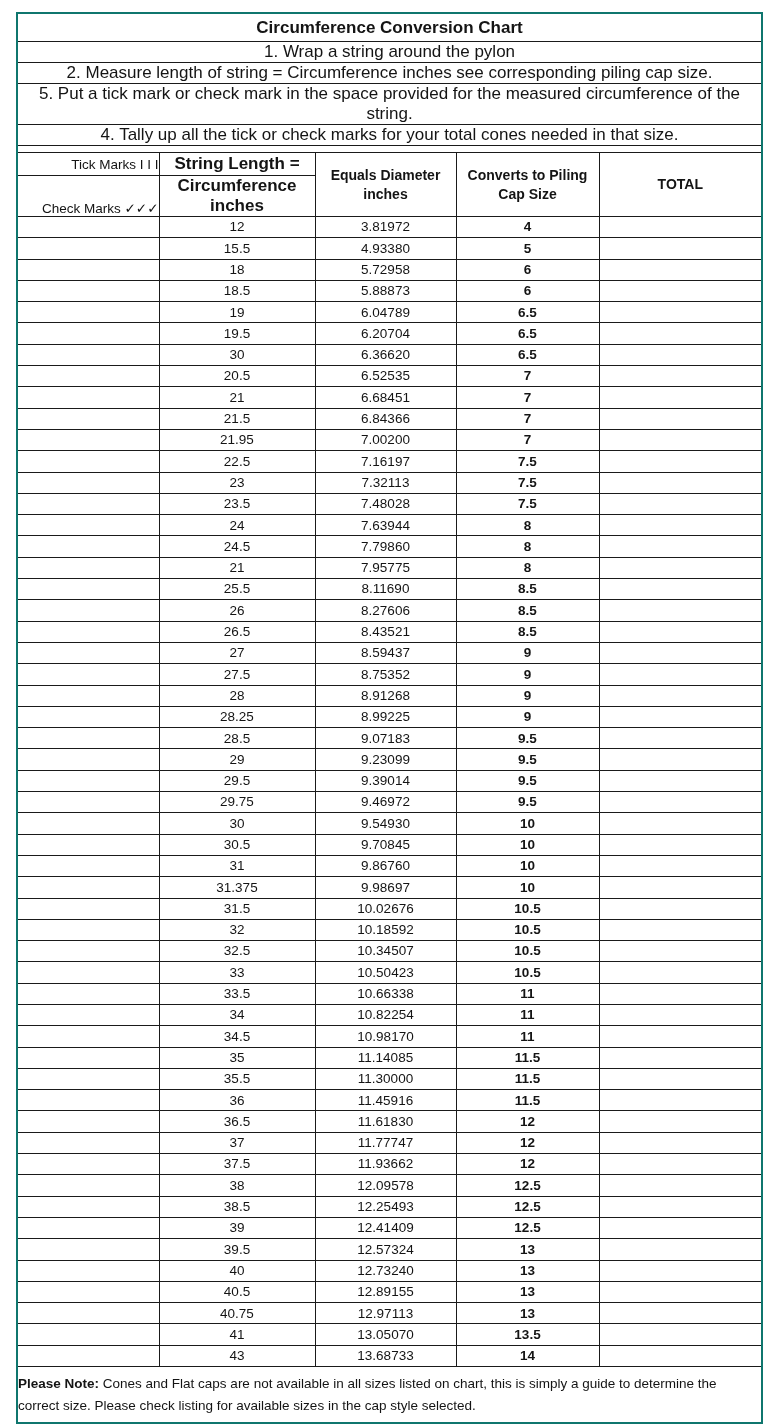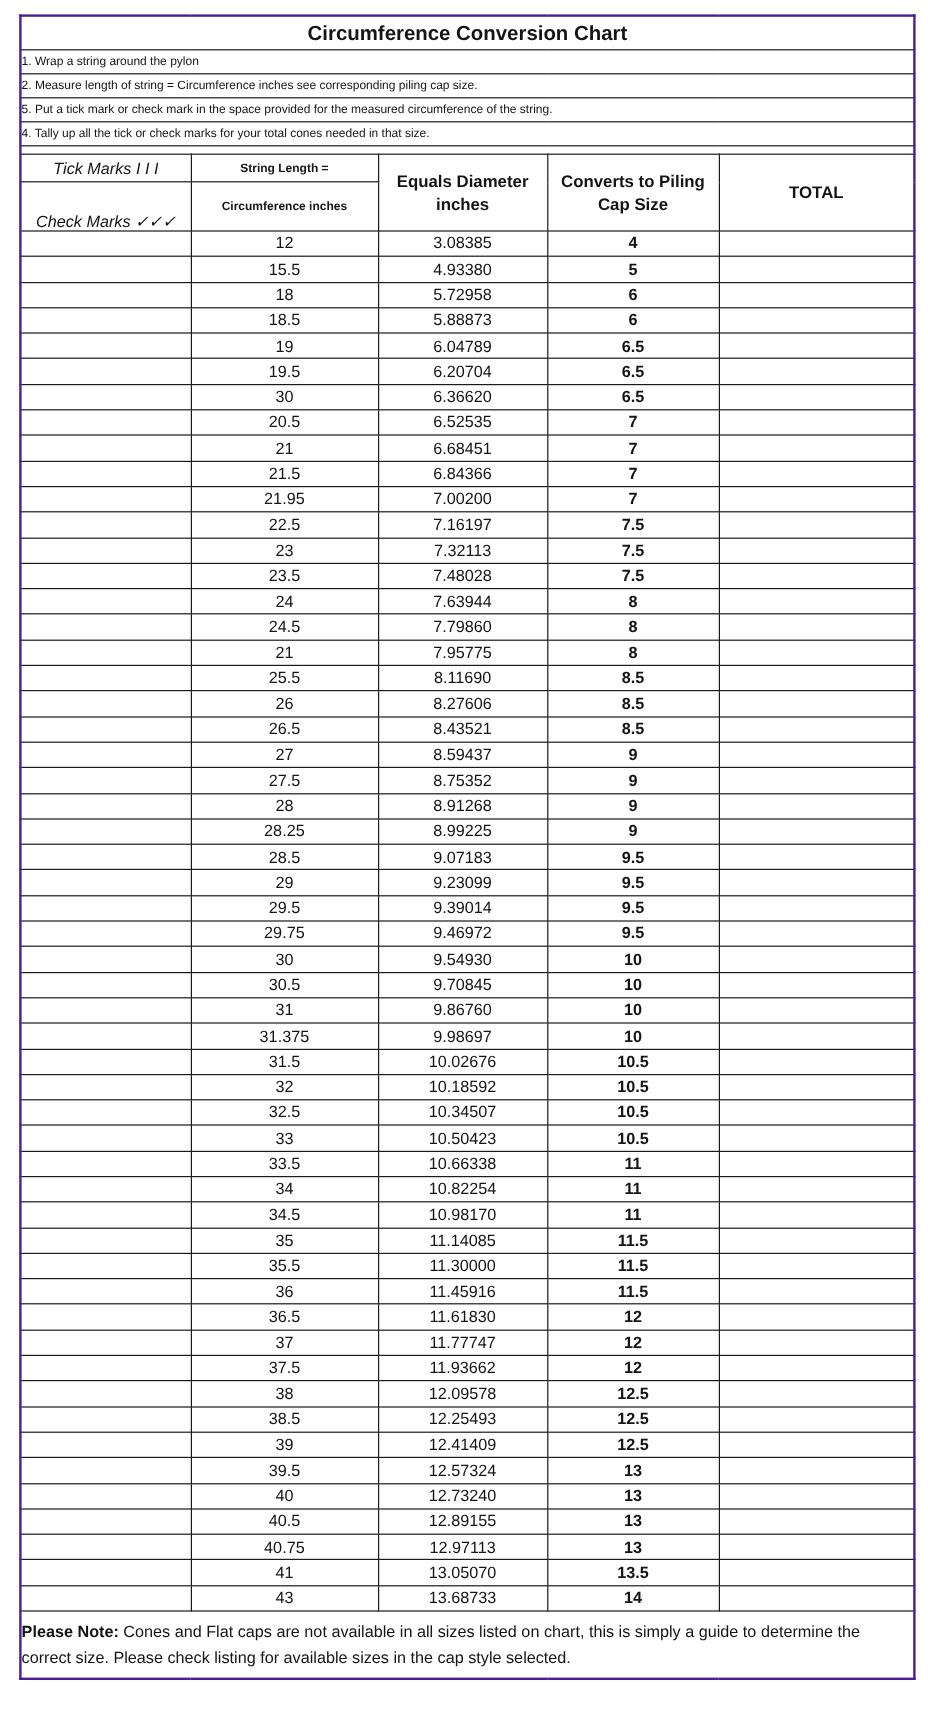--- a/index.html
+++ b/index.html
@@ -16,51 +16,50 @@
     background: #ffffff;
     overflow: hidden;
   }
   table.sheet {
     position: absolute;
     left: 16px;
     top: 12px;
     width: 745px;
     border-collapse: collapse;
     table-layout: fixed;
-    border: 2px solid #4c1d95;
+    border: 2px solid #0f766e;
   }
   table.sheet td {
     border: 1px solid #1a1a1a;
     padding: 0;
     overflow: hidden;
   }
   td.title-cell {
     height: 27px;
     text-align: center;
     font-weight: bold;
     font-size: 17px;
   }
   td.instr-cell {
     height: 19px;
-    font-size: 10px;
-    text-align: left;
+    font-size: 17px;
+    text-align: center;
     padding: 1px 4px;
   }
   td.gap-cell { height: 6px; }
   td.h-tick, td.h-check {
-    text-align: center;
+    text-align: right;
     font-size: 13.5px;
     padding: 2px 5px;
-    font-style: italic;
   }
   td.h-tick { height: 22px; vertical-align: middle; }
   td.h-check { height: 40px; vertical-align: bottom; padding-bottom: 4px; }
   td.h-strlen, td.h-circ {
     text-align: center;
-    font-size: 10px;
+    font-size: 17px;
     font-weight: 600;
     vertical-align: middle;
   }
   td.h-main {
     text-align: center;
     font-weight: bold;
     font-size: 14px;
     vertical-align: middle;
     line-height: 1.35;
     padding: 2px 10px;
@@ -122,21 +121,21 @@
       </tr>
       <tr>
         <td class="h-check">Check Marks ✓✓✓</td>
         <td class="h-circ">Circumference inches</td>
       </tr>
     </tbody>
     <tbody class="rows">
         <tr>
           <td></td>
           <td>12</td>
-          <td>3.08385</td>
+          <td>3.81972</td>
           <td class="cap-cell">4</td>
           <td></td>
         </tr>
         <tr>
           <td></td>
           <td>15.5</td>
           <td>4.93380</td>
           <td class="cap-cell">5</td>
           <td></td>
         </tr>

